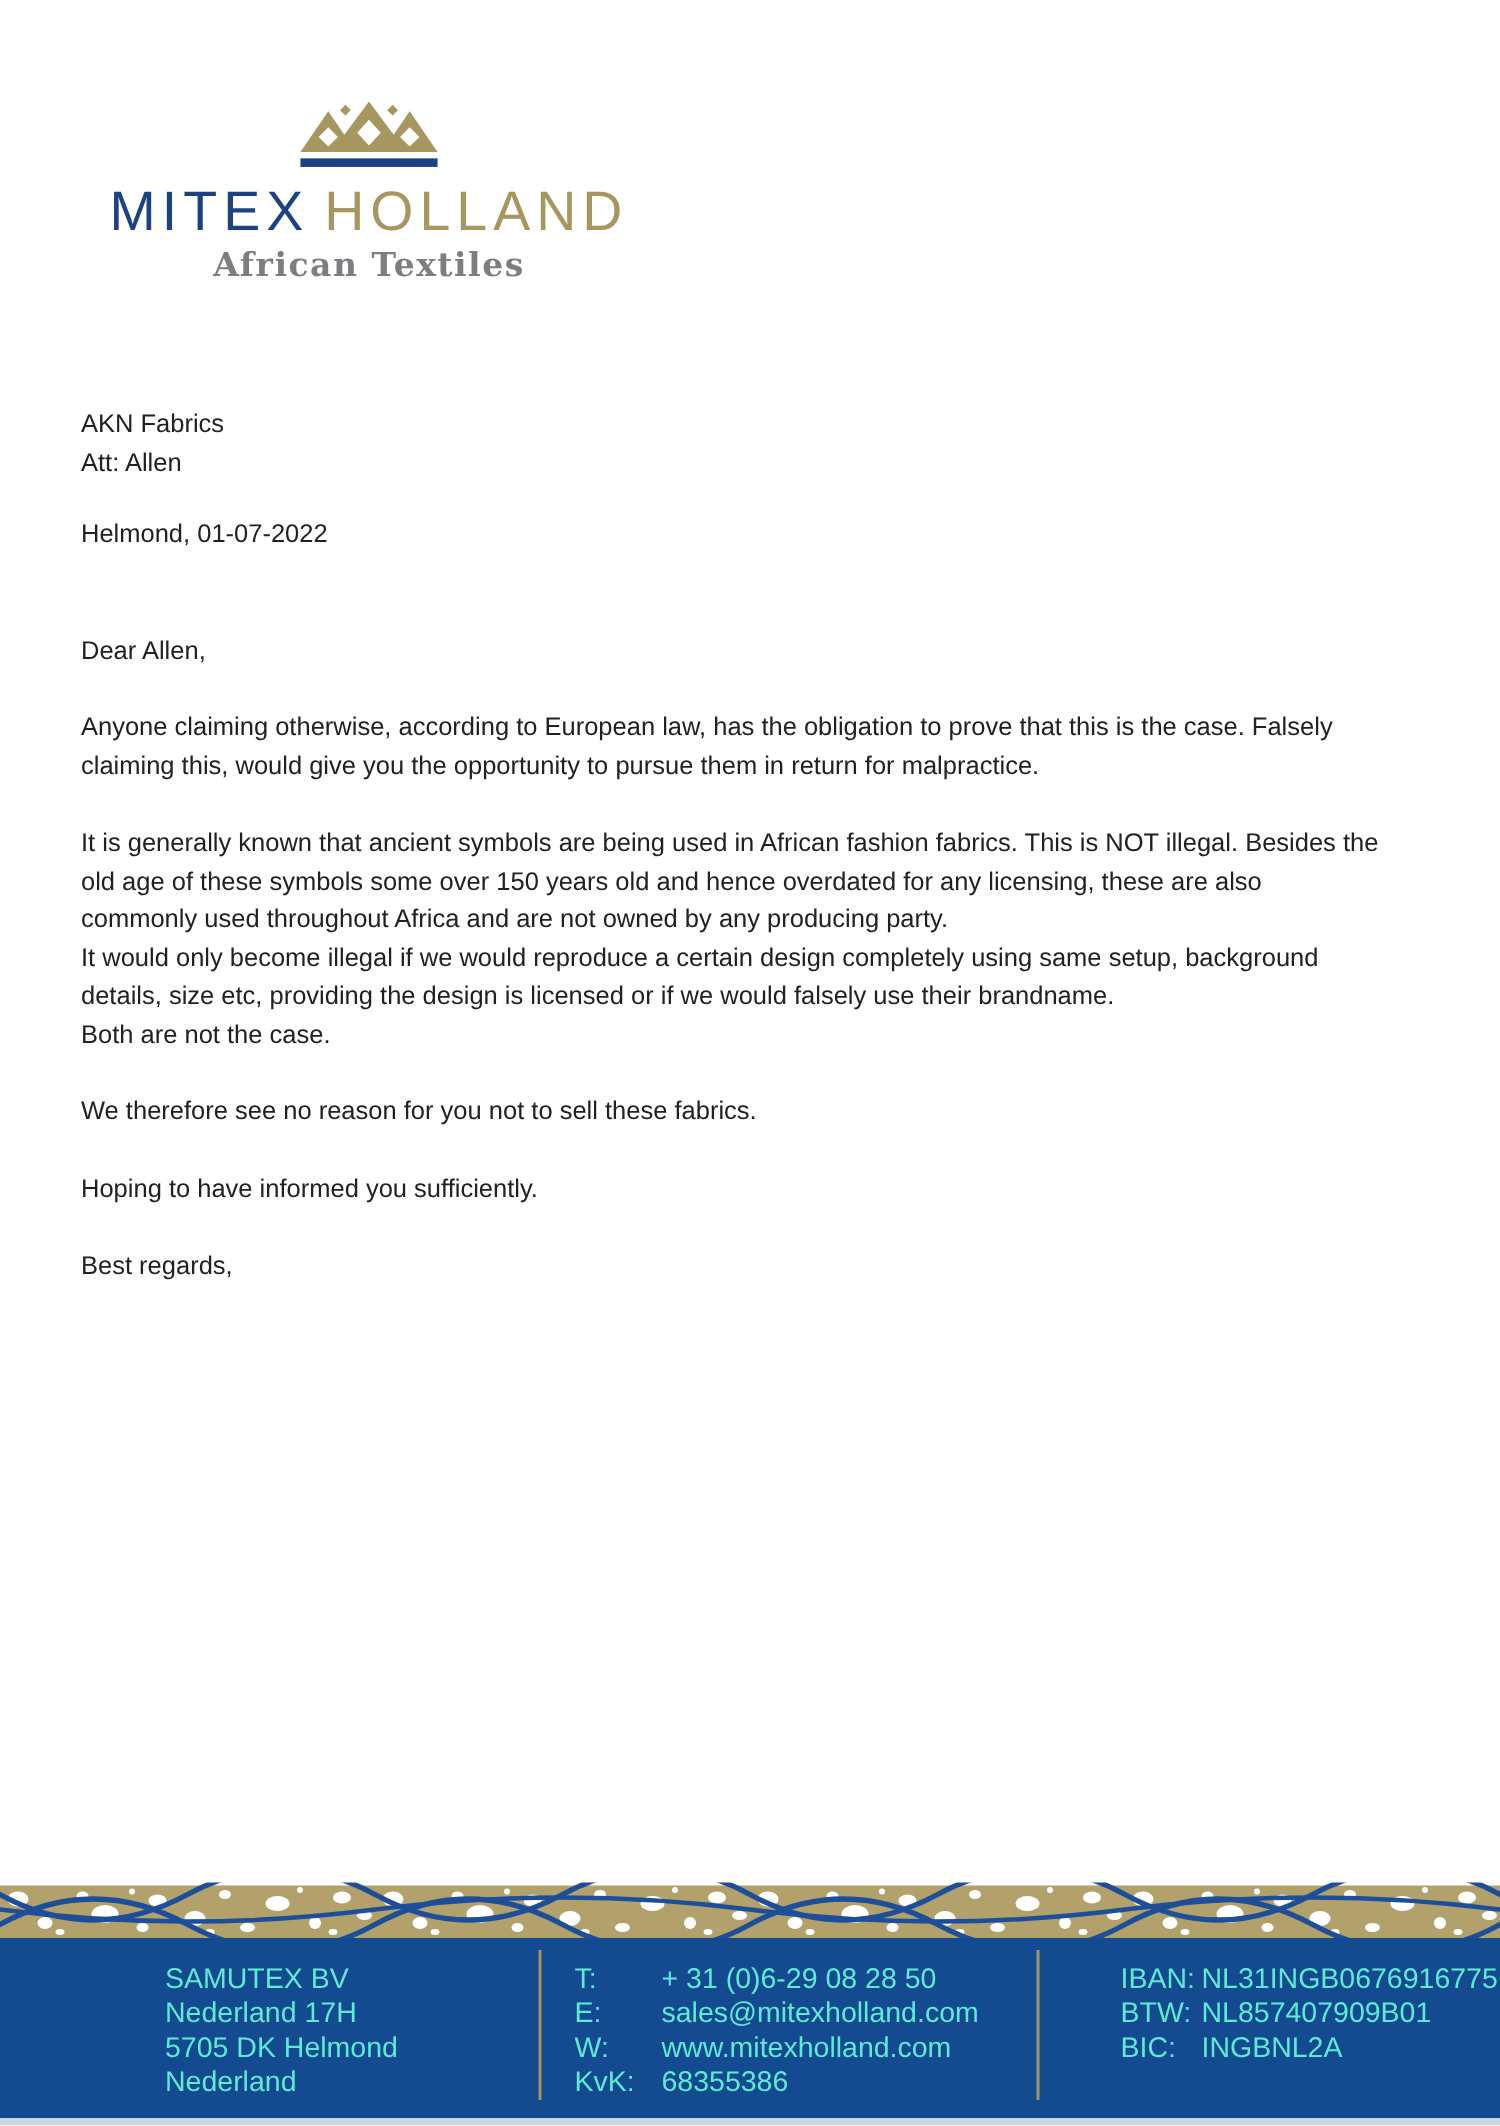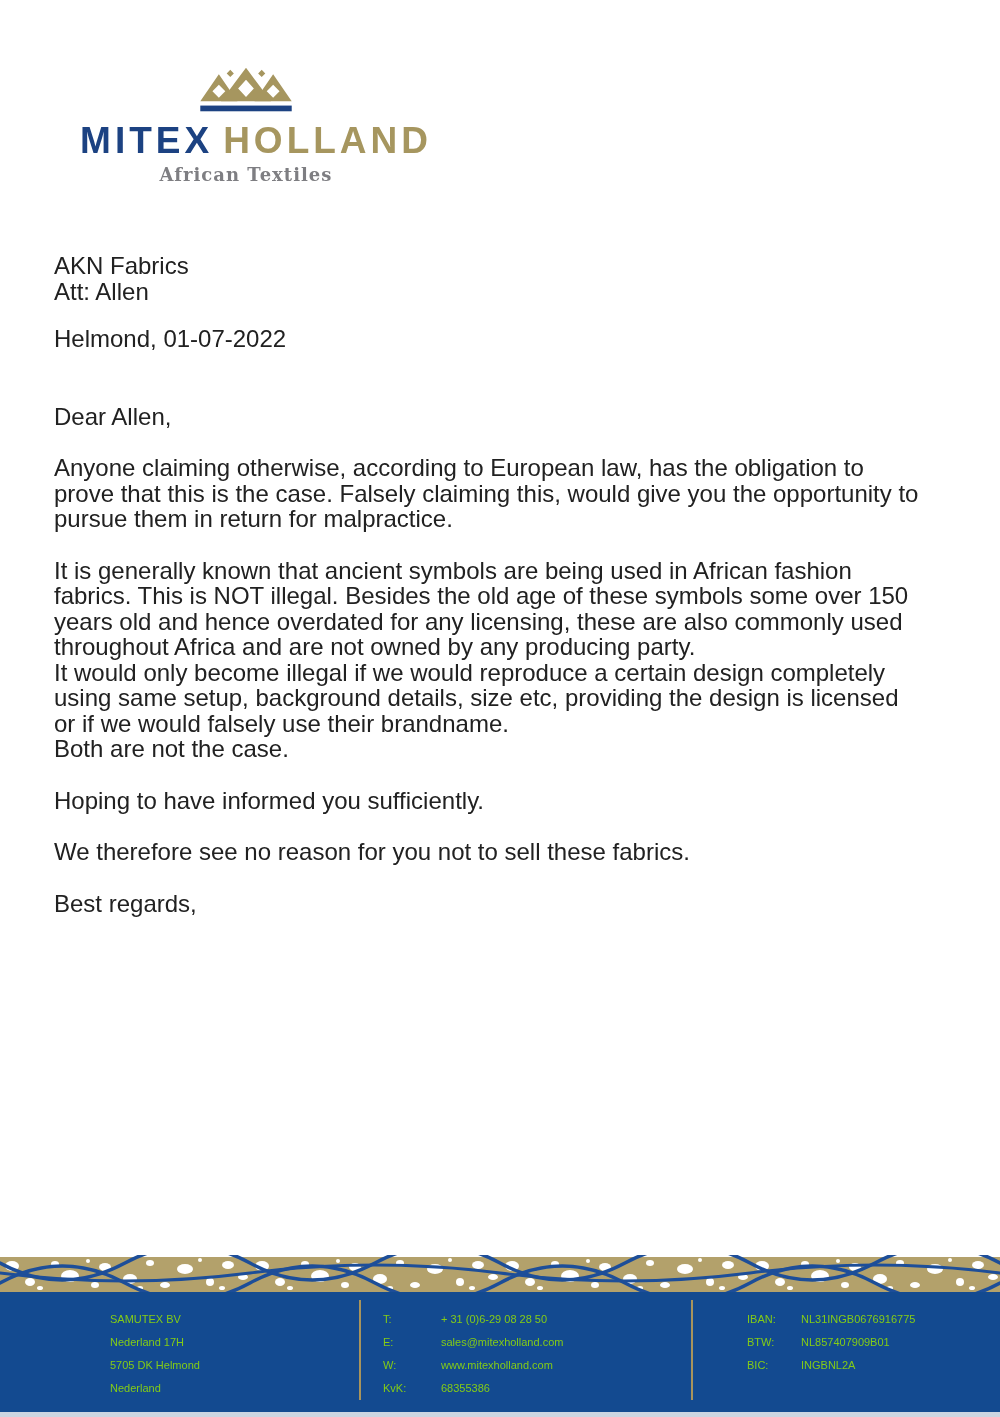--- a/index.html
+++ b/index.html
@@ -4,41 +4,41 @@
 <style>
   html,body { margin:0; padding:0; background:#ffffff; }
   .page {
     position:relative; width:1000px; height:1417px; background:#ffffff;
     font-family:"Liberation Sans", sans-serif; color:#212121; overflow:hidden;
   }
 
   
   .letterhead { position:absolute; top:66px; left:60px; width:372px; text-align:center; }
   .crown { display:block; margin:0 auto 4px; width:100px; height:52px; }
-  .wordmark { font-size:37px; font-weight:bold; letter-spacing:4px; white-space:nowrap; line-height:1.05;text-align:right; }
+  .wordmark { font-size:37px; font-weight:normal; letter-spacing:4px; white-space:nowrap; line-height:1.05; }
   .wordmark .w1 { color:#1c4282; margin-right:10px; }
   .wordmark .w2 { color:#a6965f; }
   .tagline { margin-top:3px; font-family:"DejaVu Serif", serif; font-weight:bold;
-             font-size:18px; letter-spacing:1px; color:#7e7e82; }
+             font-size:22px; letter-spacing:1px; color:#7e7e82; }
 
   
-  .letter { position:absolute; top:253px; left:54px; width:868px;
-            font-size:24px; line-height:25.5px; }
+  .letter { position:absolute; top:270px; left:54px; width:868px;
+            font-size:17px; line-height:25.5px; }
   .letter p { margin:0 0 26px; }
   .pre { white-space:pre-line; }
   .recipient { margin-bottom:22px !important; }
   .date { margin-bottom:52px !important; }
   .signature { margin-bottom:0 !important; }
 
   
   .pattern-band { position:absolute; top:1255px; left:0; width:1000px; height:37px; line-height:0; }
 
   
   .footer { position:absolute; top:1292px; left:0; width:1000px; height:120px;
-            background:#134a90; color:#84cc16; font-size:11px; }
+            background:#134a90; color:#5eead4; font-size:19px; }
   .footer .col { position:absolute; top:16px; line-height:23px; }
   .col1 { left:110px; }
   .col2 { left:383px; }
   .col3 { left:713px;margin-left:34px; }
   .frow { display:flex; }
   .col2 .lbl { width:58px; }
   .col3 .lbl { width:54px; }
   .divider { position:absolute; top:8px; width:2px; height:100px; background:#a8945c; }
   .d1 { left:359px; }
   .d2 { left:691px; }
@@ -67,22 +67,22 @@
 
   <main class="letter">
     <p class="pre recipient">AKN Fabrics
 Att: Allen</p>
     <p class="date">Helmond, 01-07-2022</p>
     <p>Dear Allen,</p>
     <p class="pre">Anyone claiming otherwise, according to European law, has the obligation to prove that this is the case. Falsely claiming this, would give you the opportunity to pursue them in return for malpractice.</p>
     <p class="pre">It is generally known that ancient symbols are being used in African fashion fabrics. This is NOT illegal. Besides the old age of these symbols some over 150 years old and hence overdated for any licensing, these are also commonly used throughout Africa and are not owned by any producing party.
 It would only become illegal if we would reproduce a certain design completely using same setup, background details, size etc, providing the design is licensed or if we would falsely use their brandname.
 Both are not the case.</p>
+    <p class="pre">We therefore see no reason for you not to sell these fabrics.</p>
     <p class="pre">Hoping to have informed you sufficiently.</p>
-    <p class="pre">We therefore see no reason for you not to sell these fabrics.</p>
     <p>Best regards,</p>
   </main>
 
   <div class="pattern-band">
     <svg width="1000" height="37" viewBox="0 0 1000 37" xmlns="http://www.w3.org/2000/svg" aria-hidden="true">
       <defs>
         <g id="blobs" fill="#ffffff">
           <ellipse cx="12" cy="11" rx="7" ry="5"></ellipse>
           <ellipse cx="30" cy="27" rx="5" ry="4"></ellipse>
           <ellipse cx="55" cy="9" rx="4" ry="3"></ellipse>

